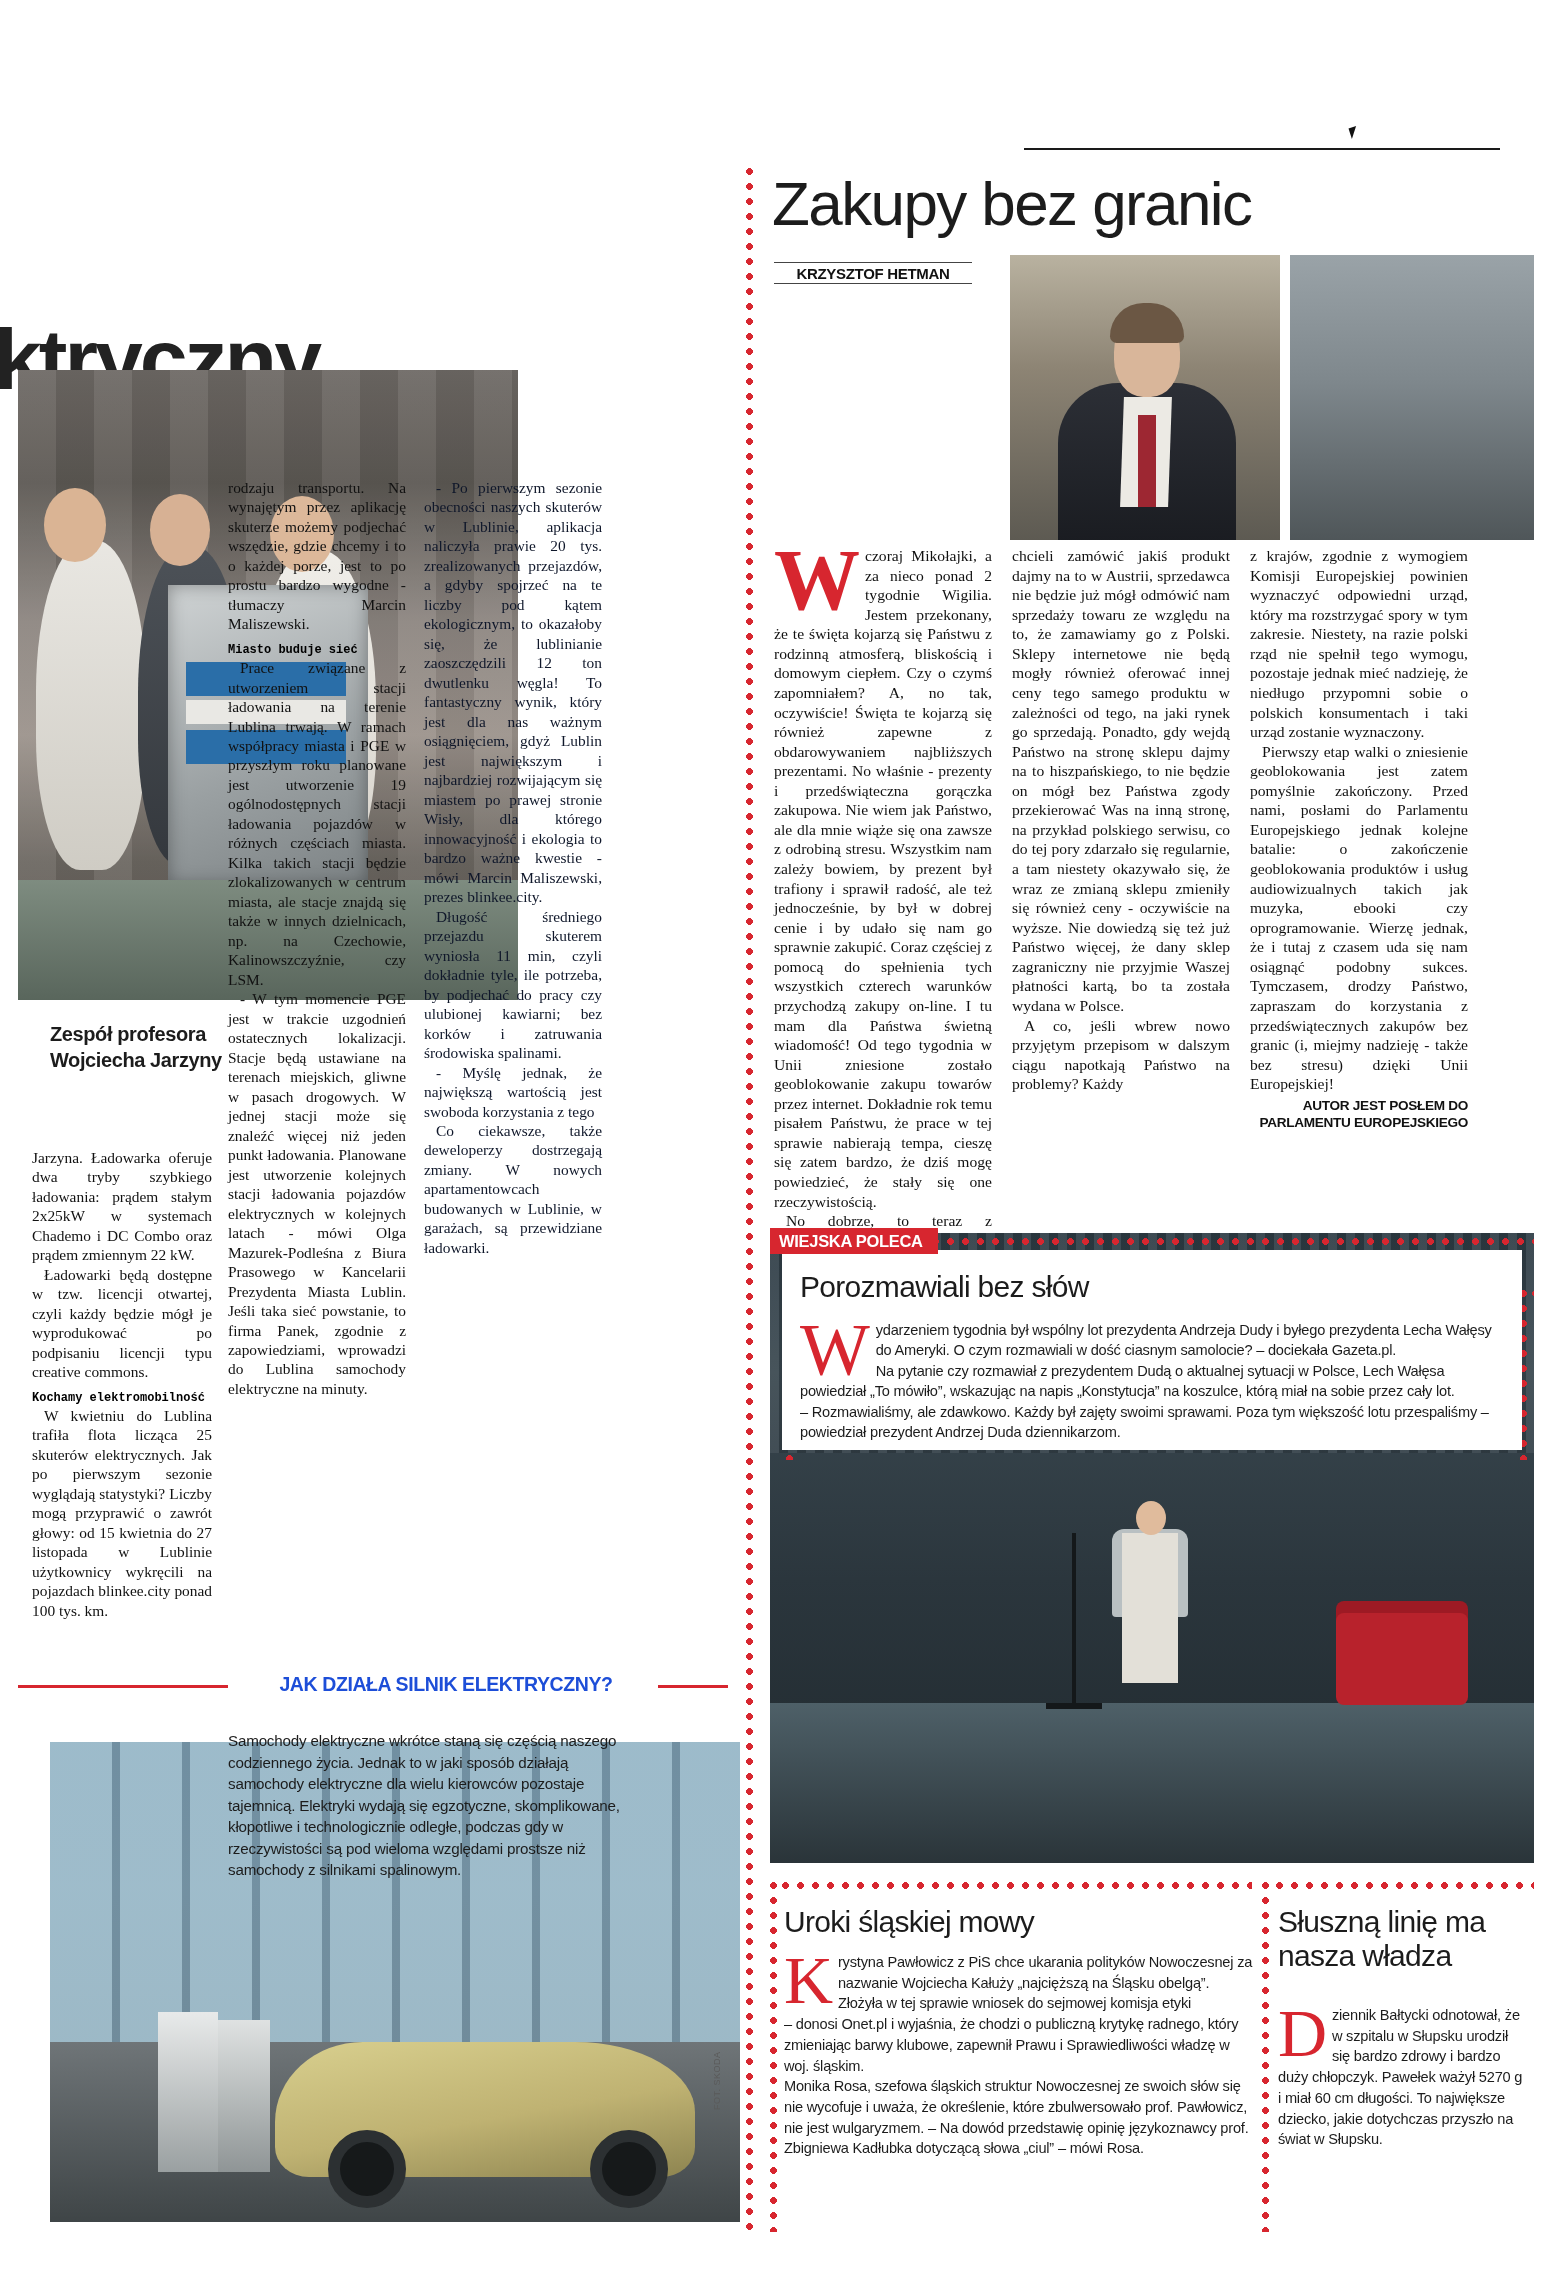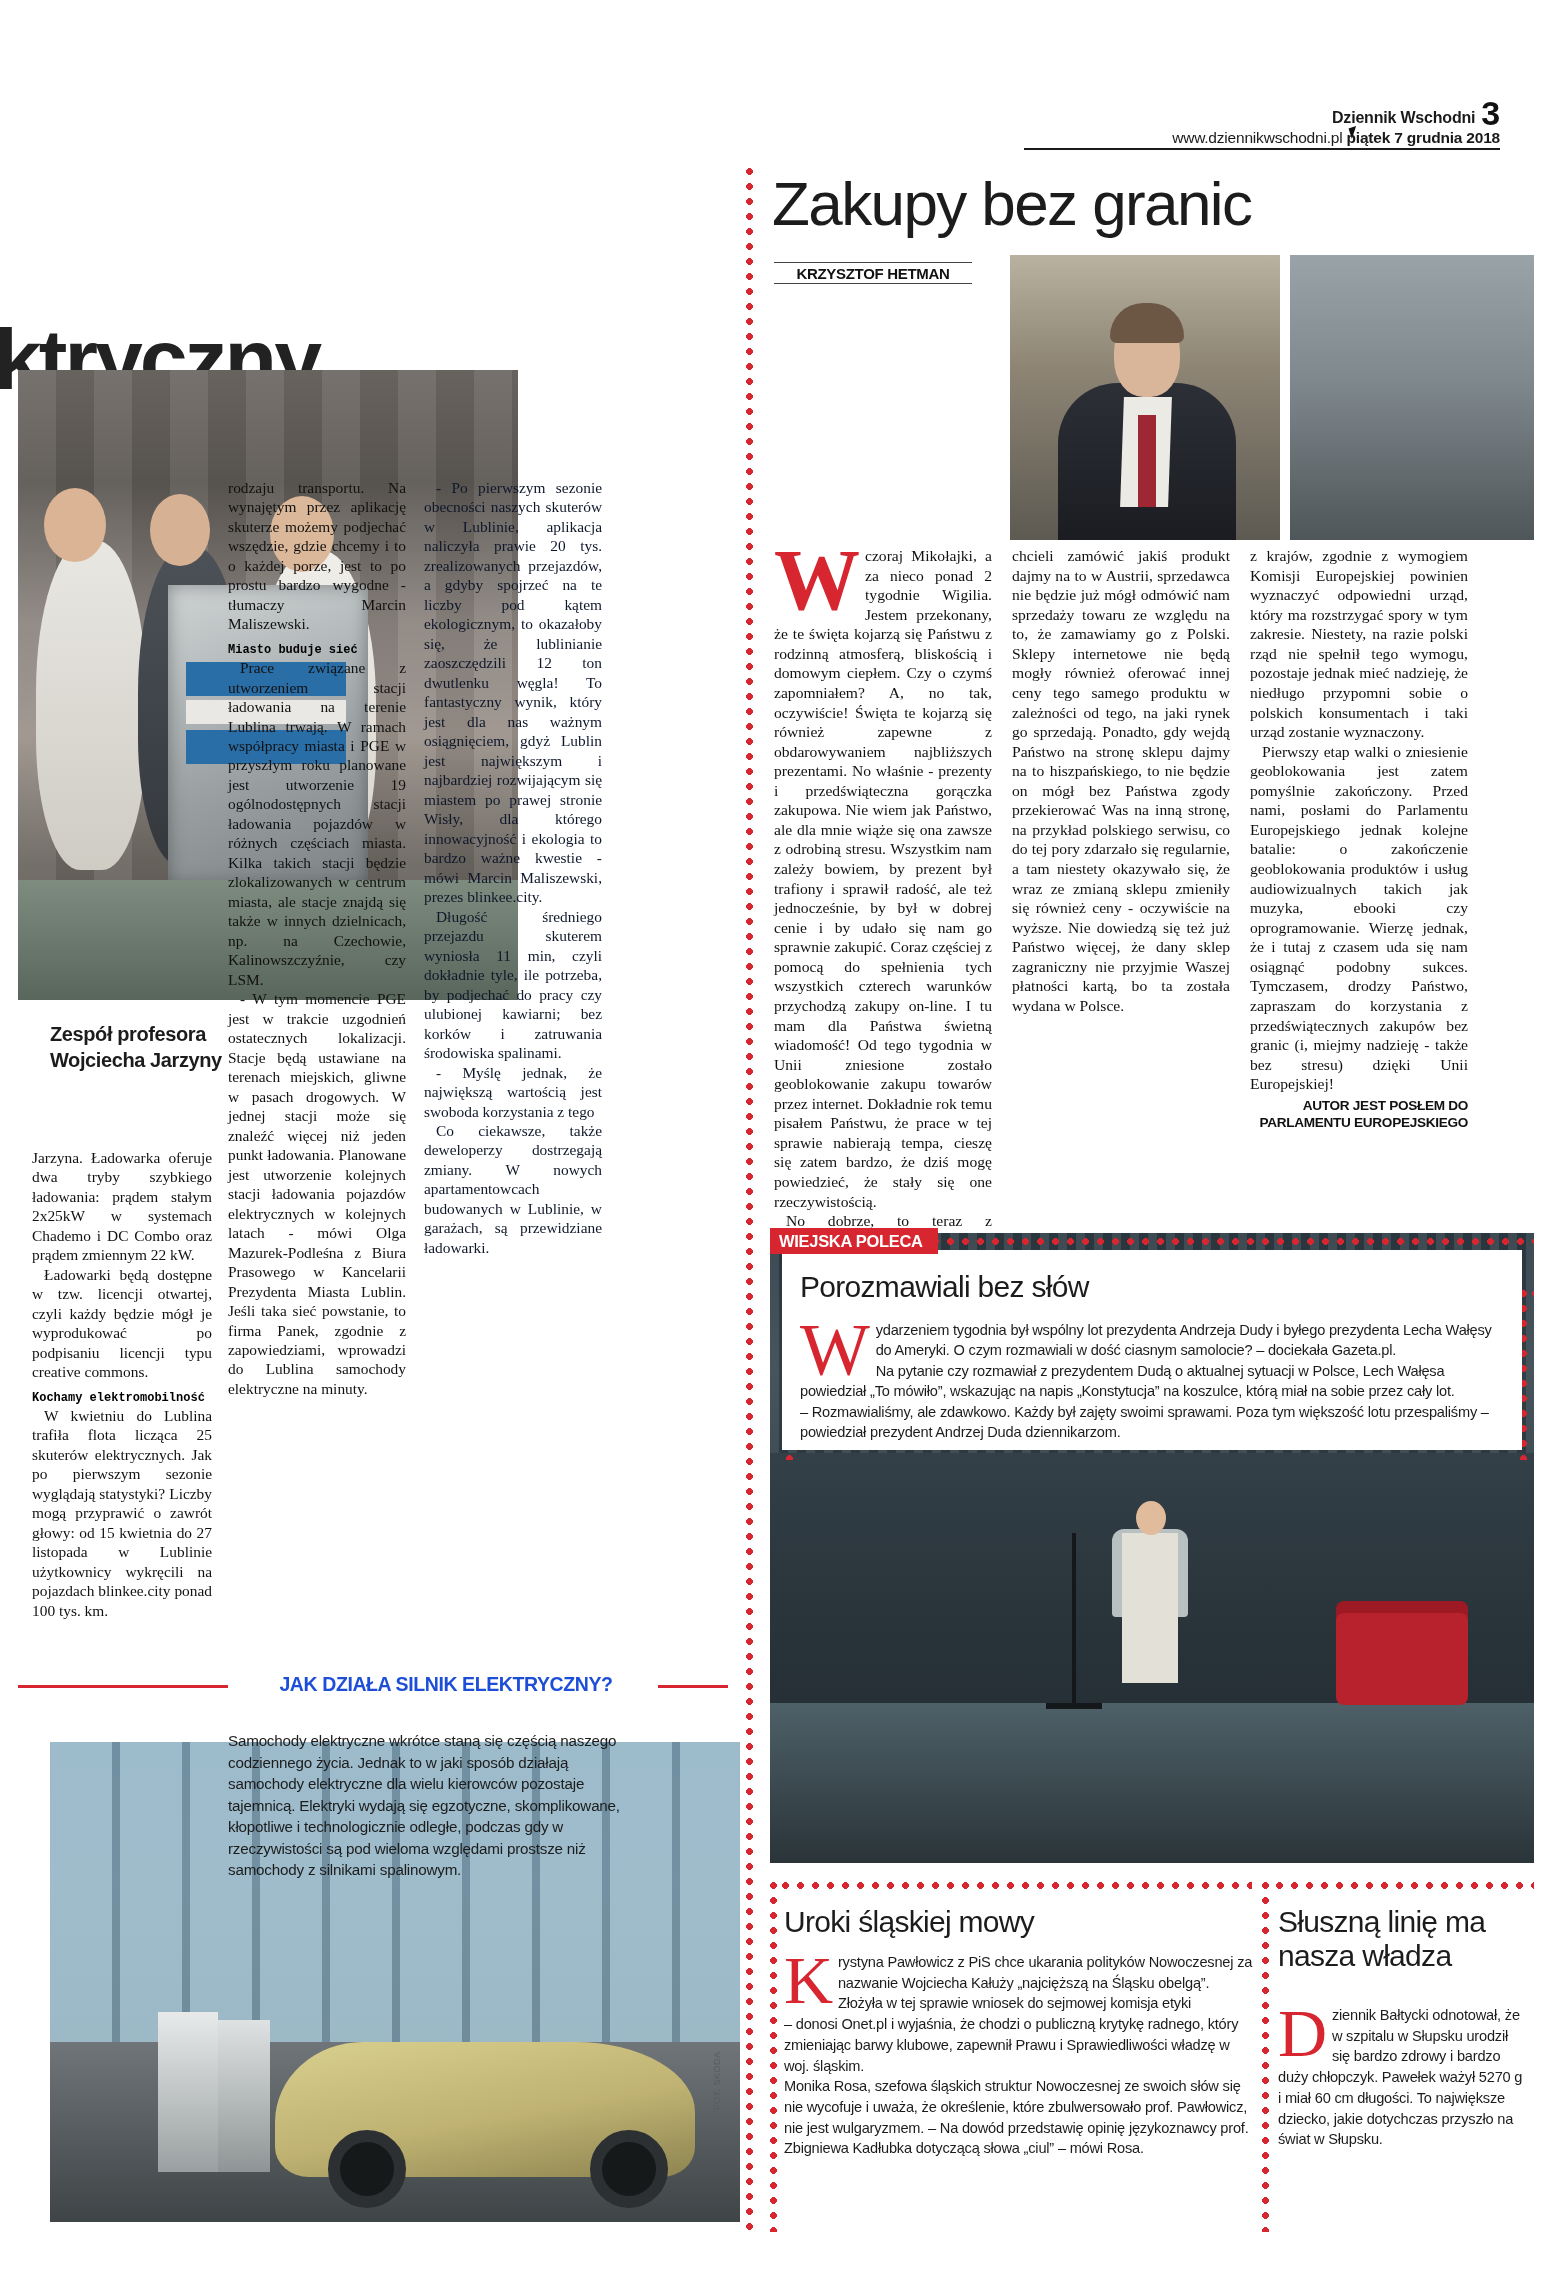--- a/index.html
+++ b/index.html
@@ -265,30 +265,20 @@
   .sluszna-body .dc {
     float:left; font-family:"Liberation Serif", serif; font-size:68px;
     line-height:.74; color:#d7262f; margin:3px 5px 0 0;
   }
 </style>
 </head>
 <body>
 
 <div class="page">
 
-  <div class="masthead">
-    <div class="mh-line1">
-      <span>Dziennik Wschodni</span>
-      <span class="mh-pageno">3</span>
-    </div>
-    <div class="mh-line2">
-      <span class="www">www.dziennikwschodni.pl</span>
-      <span class="date">piątek 7 grudnia 2018</span>
-    </div>
-  </div>
   <div class="mh-rule"></div>
   <div class="cursor"></div>
 
   <div class="left-head">ktryczny</div>
 
   <div class="photo-main">
     <div class="wallpanel"></div>
     <div class="pm-person" style="left:18px; top:170px; width:110px; height:330px; background:linear-gradient(180deg,#e9e7e2,#cfccc4);"></div>
     <div class="pm-person" style="left:26px; top:118px; width:62px; height:74px; border-radius:50%; background:#dab494;"></div>
     <div class="pm-person" style="left:120px; top:176px; width:104px; height:320px; background:linear-gradient(180deg,#4d5258,#34383d);"></div>
@@ -362,20 +352,21 @@
   </div>
   <div class="photo-hetman2"></div>
 
   <div class="zcol" id="zcol1">
     <p class="noind"><span class="dropcap-red">W</span><span>czoraj Mikołajki, a za nieco ponad 2 tygodnie Wigilia. Jestem przekonany, że te święta kojarzą się Państwu z rodzinną atmosferą, bliskością i domowym ciepłem. Czy o czymś zapomniałem? A, no tak, oczywiście! Święta te kojarzą się również zapewne z obdarowywaniem najbliższych prezentami. No właśnie - prezenty i przedświąteczna gorączka zakupowa. Nie wiem jak Państwo, ale dla mnie wiąże się ona zawsze z odrobiną stresu. Wszystkim nam zależy bowiem, by prezent był trafiony i sprawił radość, ale też jednocześnie, by był w dobrej cenie i by udało się nam go sprawnie zakupić. Coraz częściej z pomocą do spełnienia tych wszystkich czterech warunków przychodzą zakupy on-line. I tu mam dla Państwa świetną wiadomość! Od tego tygodnia w Unii zniesione zostało geoblokowanie zakupu towarów przez internet. Dokładnie rok temu pisałem Państwu, że prace w tej sprawie nabierają tempa, cieszę się zatem bardzo, że dziś mogę powiedzieć, że stały się one rzeczywistością.</span></p>
     <p>No dobrze, to teraz z europejskiego na nasze: co to właściwie oznacza? Przede wszystkim, myślę, że bez łezki w oku, możemy pożegnać się z napisem „produkt niedostępny w twoim kraju”. A zatem, jeżeli będziemy</p>
   </div>
 
   <div class="zcol" id="zcol2">
     <p class="noind">chcieli zamówić jakiś produkt dajmy na to w Austrii, sprzedawca nie będzie już mógł odmówić nam sprzedaży towaru ze względu na to, że zamawiamy go z Polski. Sklepy internetowe nie będą mogły również oferować innej ceny tego samego produktu w zależności od tego, na jaki rynek go sprzedają. Ponadto, gdy wejdą Państwo na stronę sklepu dajmy na to hiszpańskiego, to nie będzie on mógł bez Państwa zgody przekierować Was na inną stronę, na przykład polskiego serwisu, co do tej pory zdarzało się regularnie, a tam niestety okazywało się, że wraz ze zmianą sklepu zmieniły się również ceny - oczywiście na wyższe. Nie dowiedzą się też już Państwo więcej, że dany sklep zagraniczny nie przyjmie Waszej płatności kartą, bo ta została wydana w Polsce.</p>
+    <p>A co, jeśli wbrew nowo przyjętym przepisom w dalszym ciągu napotkają Państwo na problemy? Każdy</p>
   </div>
 
   <div class="zcol" id="zcol3">
     <p class="noind">z krajów, zgodnie z wymogiem Komisji Europejskiej powinien wyznaczyć odpowiedni urząd, który ma rozstrzygać spory w tym zakresie. Niestety, na razie polski rząd nie spełnił tego wymogu, pozostaje jednak mieć nadzieję, że niedługo przypomni sobie o polskich konsumentach i taki urząd zostanie wyznaczony.</p>
     <p>Pierwszy etap walki o zniesienie geoblokowania jest zatem pomyślnie zakończony. Przed nami, posłami do Parlamentu Europejskiego jednak kolejne batalie: o zakończenie geoblokowania produktów i usług audiowizualnych takich jak muzyka, ebooki czy oprogramowanie. Wierzę jednak, że i tutaj z czasem uda się nam osiągnąć podobny sukces. Tymczasem, drodzy Państwo, zapraszam do korzystania z przedświątecznych zakupów bez granic (i, miejmy nadzieję - także bez stresu) dzięki Unii Europejskiej!</p>
     <p class="author-note">AUTOR JEST POSŁEM DO PARLAMENTU EUROPEJSKIEGO</p>
   </div>
 
   <div class="poroz-photo">
     <div class="pp-curtain"></div>

